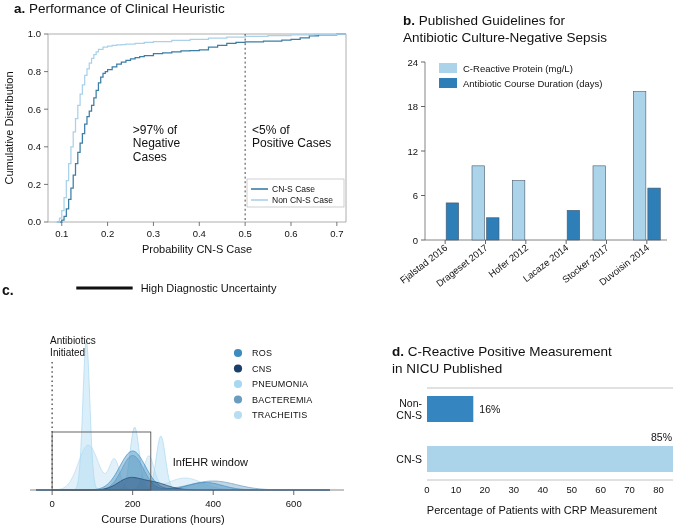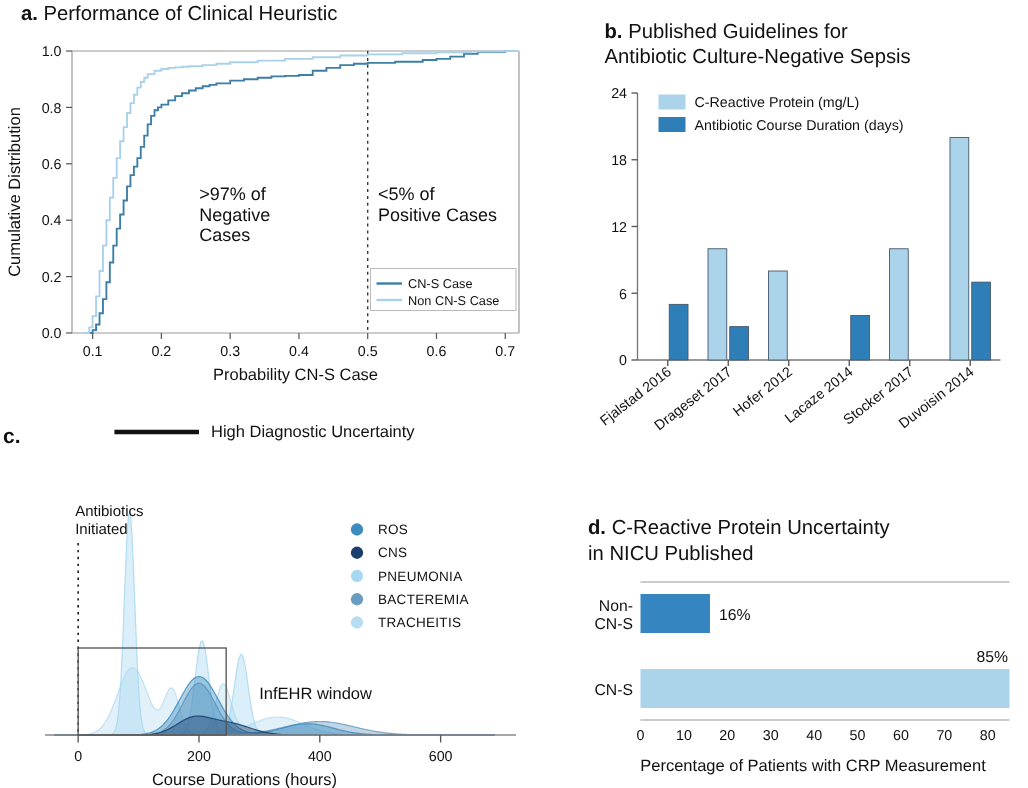--- a/index.html
+++ b/index.html
@@ -173,21 +173,21 @@
       <circle cx="238" cy="121.5" r="4.1" fill="#6a9cc0"></circle>
       <text x="252" y="124.5" class="legend-txt-c">BACTEREMIA</text>
       <circle cx="238" cy="137" r="4.1" fill="#b8dcf0"></circle>
       <text x="252" y="140" class="legend-txt-c">TRACHEITIS</text>
     </svg>
 </div>
 
 <div class="fig" id="panelD">
   <div class="panel-title">
     <b>d.</b>
-    <span>C-Reactive Protein Uncertainty</span><br>
+    <span>C-Reactive Positive Measurement</span><br>
     <span>in NICU Published</span>
   </div>
   <svg id="svgD" width="300" height="145" style="position:absolute;left:0;top:40px">
       <line x1="42" y1="8" x2="288" y2="8" stroke="#bbb" stroke-width="0.9"></line>
       <line x1="42" y1="100" x2="288" y2="100" stroke="#bbb" stroke-width="0.9"></line>
       <rect x="42" y="16" width="46.30588235294118" height="26" fill="#3585c0" stroke="none"></rect>
       <text x="94.30588235294118" y="33" class="dlabel" text-anchor="start">16%</text>
       <text x="37" y="27" class="dlabel" text-anchor="end">Non-</text>
       <text x="37" y="39" class="dlabel" text-anchor="end">CN-S</text>
       <rect x="42" y="66" width="246" height="26" fill="#abd4ea" stroke="none"></rect>

